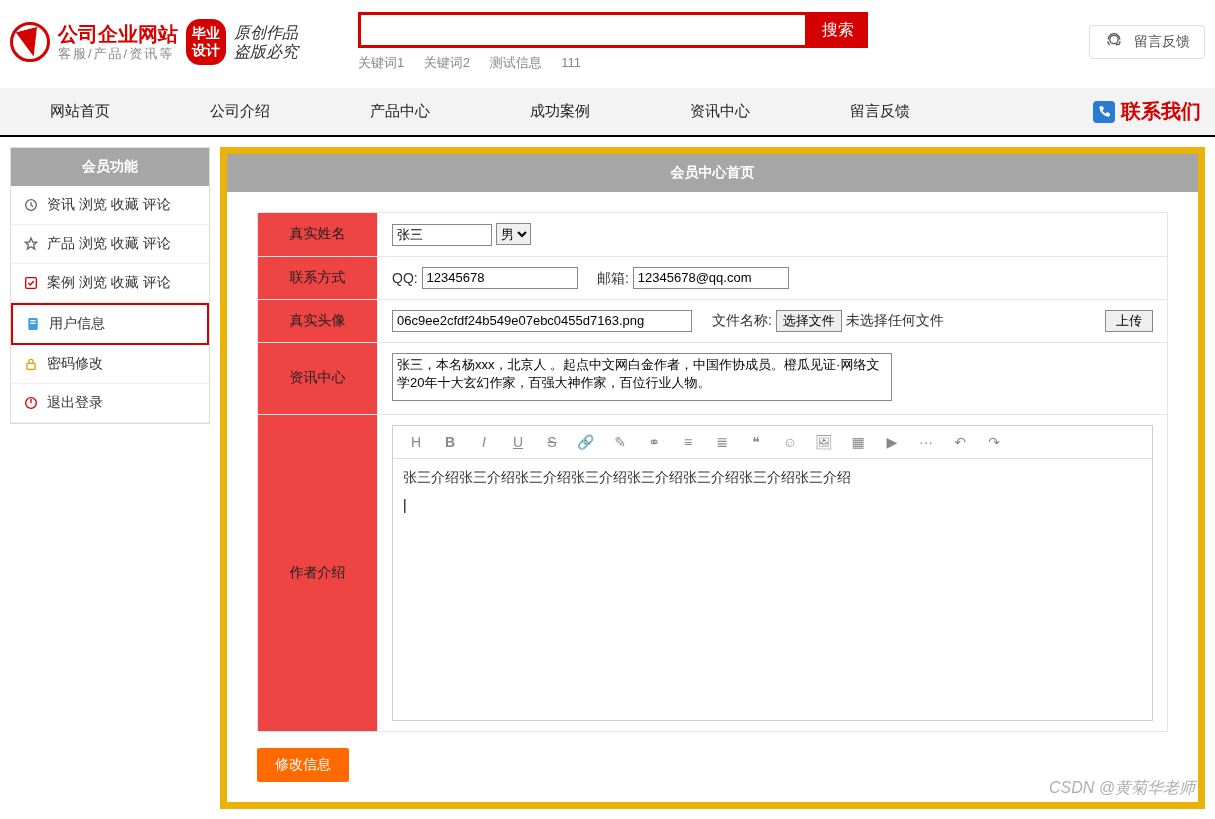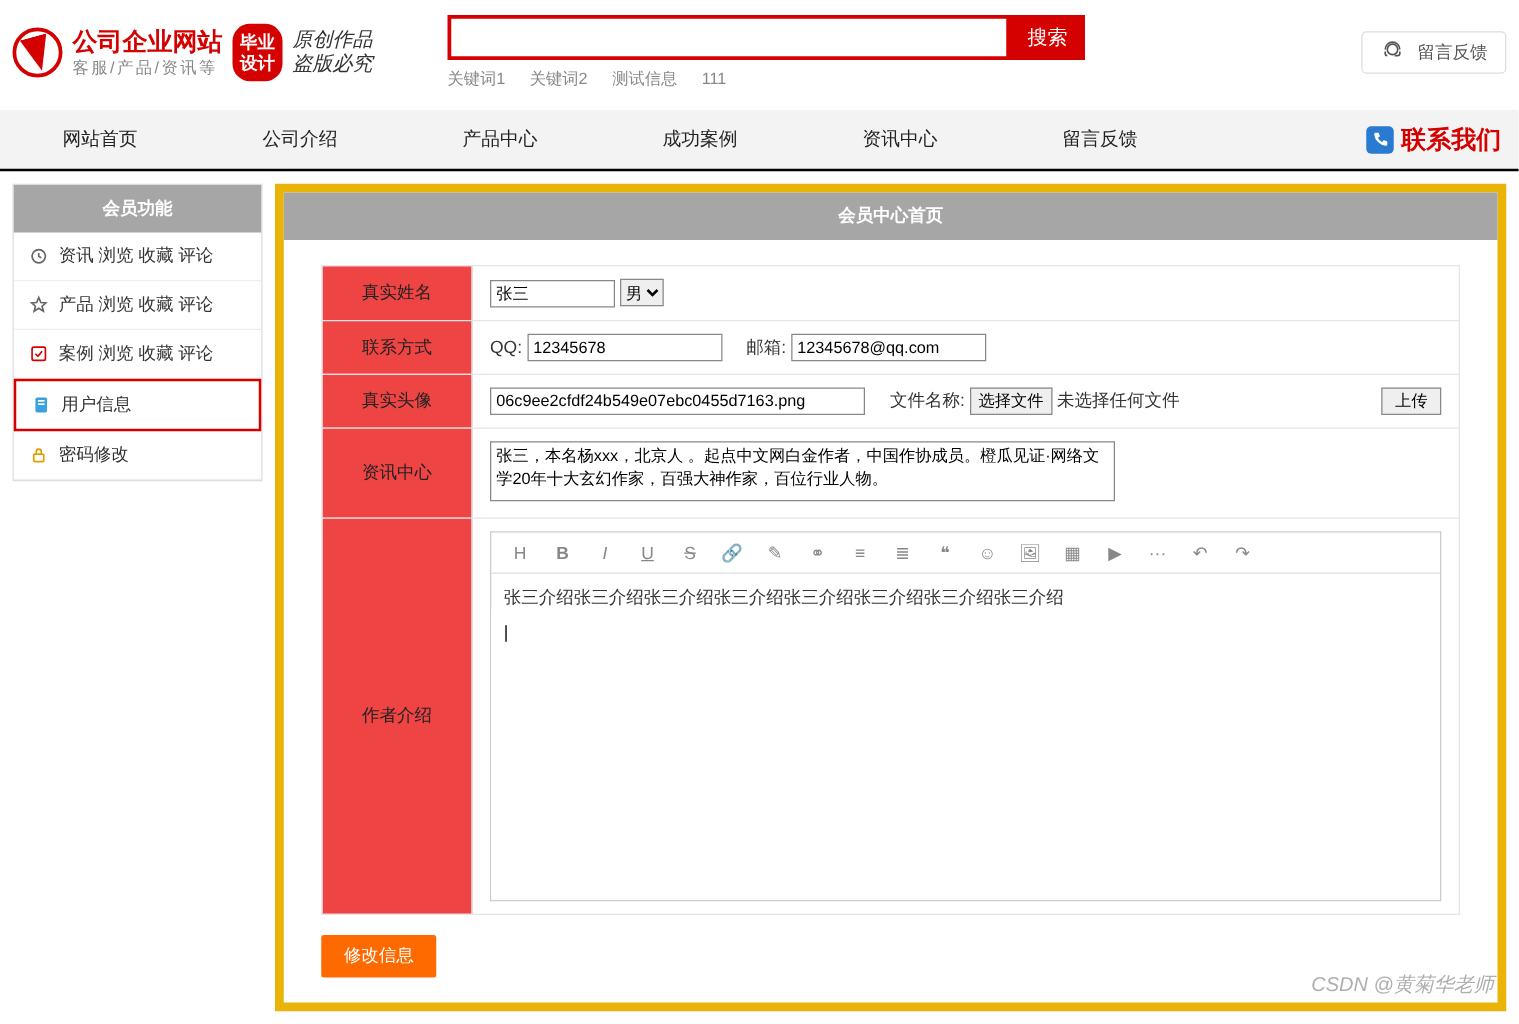--- a/index.html
+++ b/index.html
@@ -161,20 +161,29 @@
     </div>
     <div class="side-item">
       <span class="side-ic">
           <svg viewBox="0 0 24 24" fill="none" stroke="#e0a000" stroke-width="2">
             <rect x="6" y="11" width="12" height="9" rx="1"></rect>
             <path d="M9 11V8a3 3 0 0 1 6 0v3"></path>
           </svg>
         </span>
       <span>密码修改</span>
     </div>
+    <div class="side-item">
+      <span class="side-ic">
+          <svg viewBox="0 0 24 24" fill="none" stroke="#d40100" stroke-width="2">
+            <circle cx="12" cy="12" r="8"></circle>
+            <path d="M12 6v6"></path>
+          </svg>
+        </span>
+      <span>退出登录</span>
+    </div>
   </div>
 
   <div class="content">
     <div class="content-head">会员中心首页</div>
     <div class="form-area">
       <table class="form-table">
         <tbody>
             <tr>
           <td class="label">真实姓名</td>
           <td class="value">

